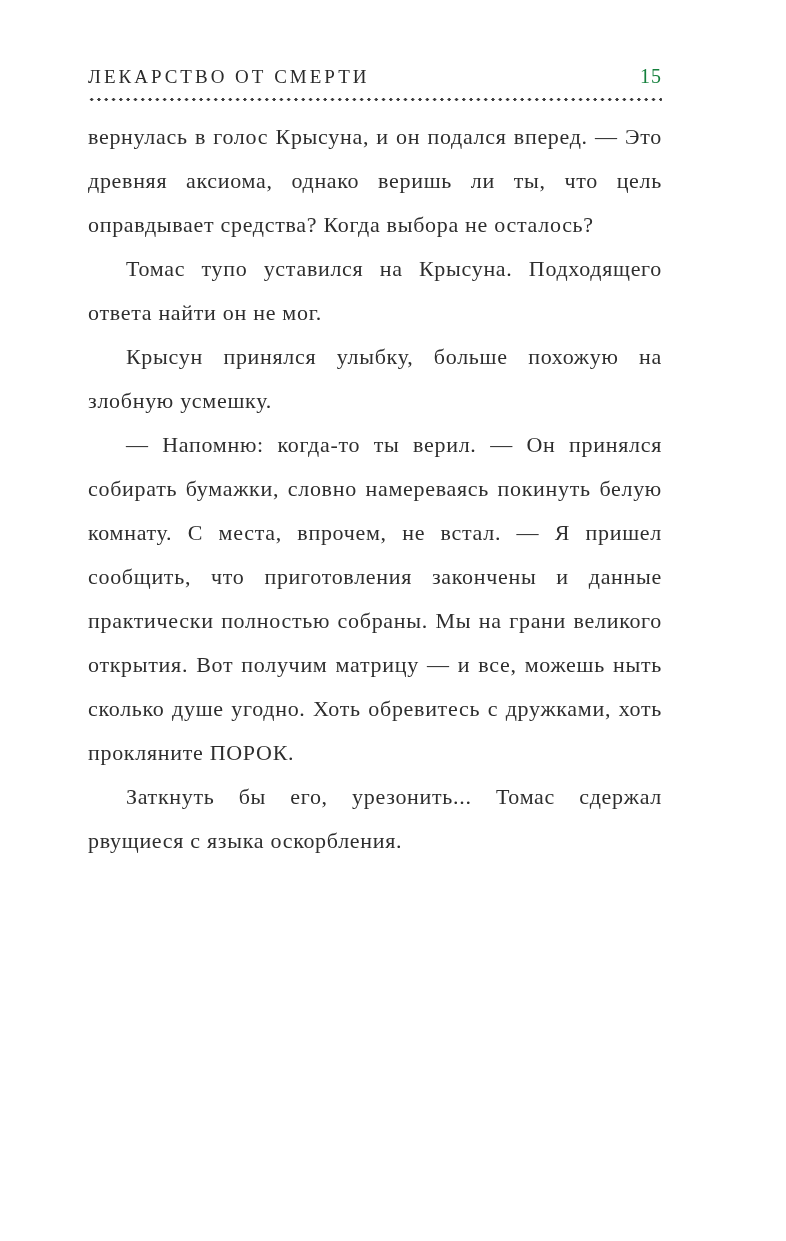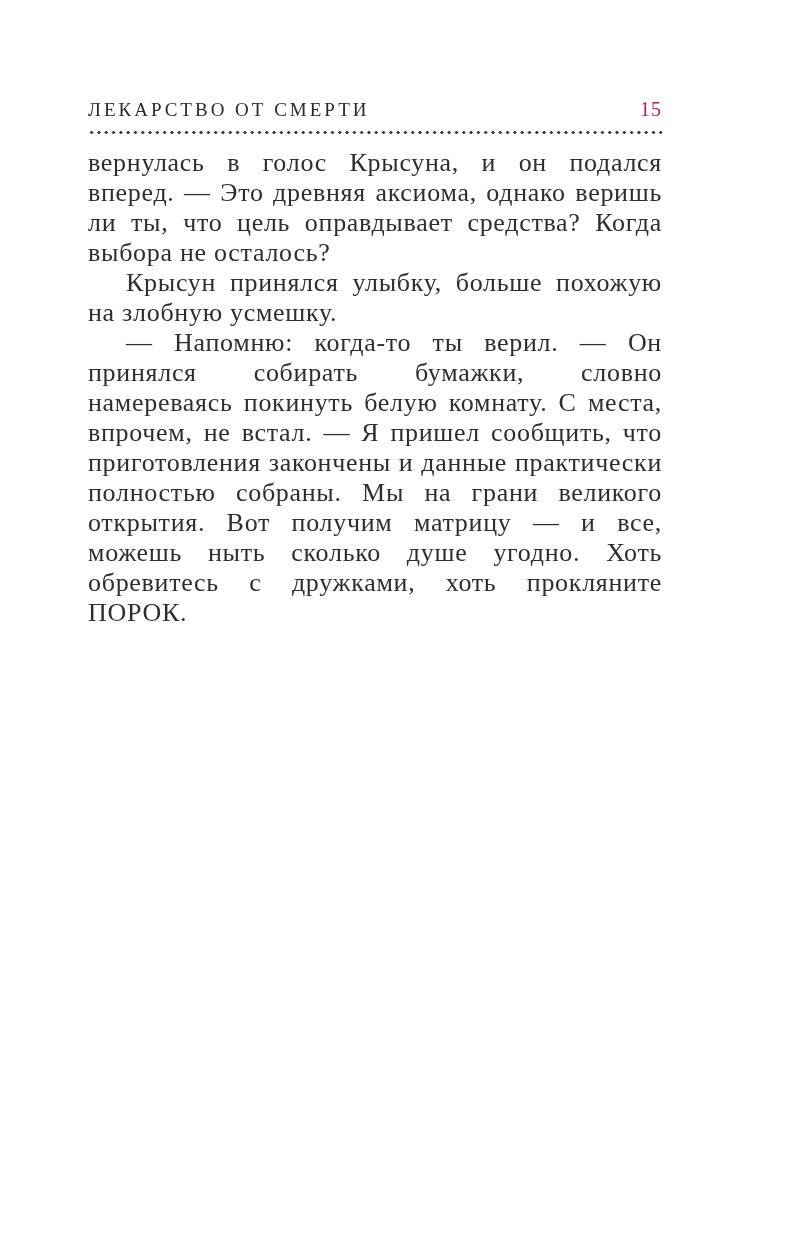--- a/index.html
+++ b/index.html
@@ -8,52 +8,52 @@
     height: 1241px;
     background: #ffffff;
   }
   body {
     font-family: "Liberation Serif", "DejaVu Serif", serif;
     color: #2e2e2e;
   }
   .page {
     width: 786px;
     height: 1241px;
-    padding: 98px 124px 0 88px;
+    padding: 65px 124px 0 88px;
     background: #ffffff;
     overflow: hidden;
   }
   .running-header {
     display: flex;
     justify-content: space-between;
     align-items: baseline;
   }
   .book-title {
     font-size: 19px;
     letter-spacing: 3px;
     color: #2b2b2b;
     white-space: nowrap;
   }
   .page-number {
     font-size: 20px;
     letter-spacing: 1px;
-    color: #be185d;
+    color: #15803d;
   }
   .dotted-divider {
     margin-top: 9px;
     height: 5px;
     background-image: radial-gradient(circle, #3b3b3b 1.4px, rgba(0,0,0,0) 1.7px);
     background-size: 7.3px 5px;
     background-position: 0 50%;
     background-repeat: repeat-x;
   }
   .content {
     margin-top: 13px;
-    font-size: 26px;
-    line-height: 30px;
+    font-size: 22px;
+    line-height: 44px;
     letter-spacing: 0.7px;
     text-align: justify;
     color: #2e2e2e;
   }
   .para {
     text-indent: 38px;
     margin: 0;
   }
   .para.no-indent {
     text-indent: 0;
@@ -66,17 +66,19 @@
 
   <div class="running-header">
     <span class="book-title">ЛЕКАРСТВО ОТ СМЕРТИ</span>
     <span class="page-number">15</span>
   </div>
 
   <div class="dotted-divider"></div>
 
   <div class="content">
     <p class="para no-indent">вернулась в голос Крысуна, и он подался вперед. — Это древняя аксиома, однако веришь ли ты, что цель оправдывает средства? Когда выбора не осталось?</p>
+    <p class="para">Томас тупо уставился на Крысуна. Подходящего ответа найти он не мог.</p>
     <p class="para">Крысун принялся улыбку, больше похожую на злобную усмешку.</p>
     <p class="para">— Напомню: когда-то ты верил. — Он принялся собирать бумажки, словно намереваясь покинуть белую комнату. С места, впрочем, не встал. — Я пришел сообщить, что приготовления закончены и данные практически полностью собраны. Мы на грани великого открытия. Вот получим матрицу — и все, можешь ныть сколько душе угодно. Хоть обревитесь с дружками, хоть прокляните ПОРОК.</p>
+    <p class="para">Заткнуть бы его, урезонить... Томас сдержал рвущиеся с языка оскорбления.</p>
   </div>
 
 </div>
 
 </body></html>

